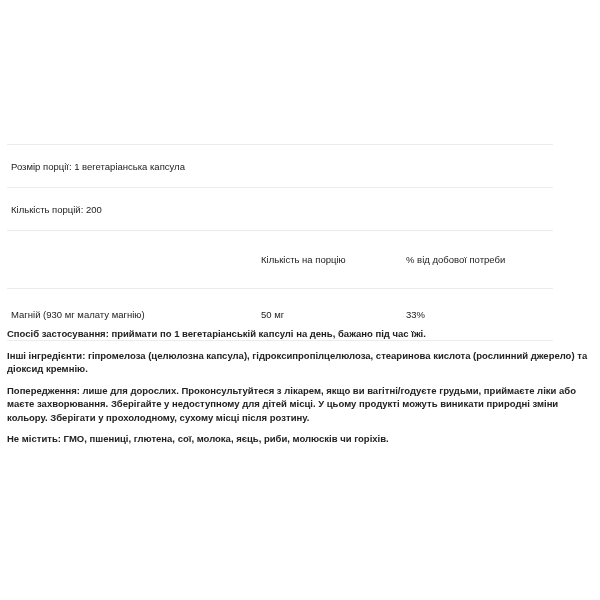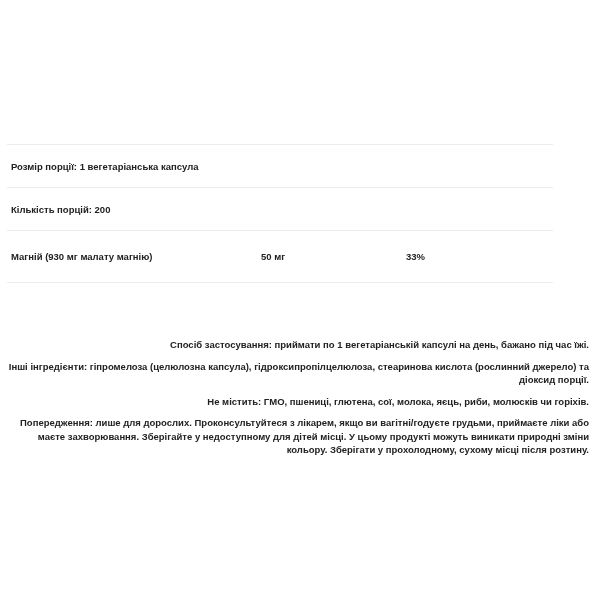--- a/index.html
+++ b/index.html
@@ -7,50 +7,55 @@
       width: 600px; height: 600px; overflow: hidden; position: relative;
       font-family: "Liberation Sans", "DejaVu Sans", sans-serif;
       color: #222222;
     }
     .facts-table {
       position: absolute; left: 7px; top: 144px; width: 546px;
       border-collapse: collapse;
     }
     .row { border-top: 1px solid #ececec; display: flex; align-items: center; }
     .row.last { border-bottom: 1px solid #ececec; }
-    .cell { font-size: 9.5px; font-weight: bold; color: #222; white-space: nowrap; }
+    .cell { font-size: 9.5px; font-weight: normal; color: #222; white-space: nowrap; }
     .row-full { height: 42px; padding-left: 4px; }
     .row-head { height: 57px; }
     .row-data { height: 51px; }
     .c1 { width: 250px; padding-left: 4px; }
     .c2 { width: 145px; }
     .c3 { width: 140px; }
     .notes {
-      position: absolute; left: 7px; top: 338px; width: 582px; text-align: right;
+      position: absolute; left: 7px; top: 327px; width: 582px;
     }
     .note {
       font-size: 9.5px; font-weight: bold; line-height: 13.5px;
       margin: 0 0 8px 0; color: #222;
     }
   </style>
 </head>
 <body>
 
 <div class="facts-table">
   <div class="row row-full">
     <span class="cell">Розмір порції: 1 вегетаріанська капсула</span>
   </div>
   <div class="row row-full">
     <span class="cell">Кількість порцій: 200</span>
   </div>
+  <div class="row row-head">
+    <span class="cell c1"></span>
+    <span class="cell c2">Кількість на порцію</span>
+    <span class="cell c3">% від добової потреби</span>
+  </div>
   <div class="row row-data last">
     <span class="cell c1">Магній (930 мг малату магнію)</span>
     <span class="cell c2">50 мг</span>
     <span class="cell c3">33%</span>
   </div>
 </div>
 
 <div class="notes">
   <p class="note">Спосіб застосування: приймати по 1 вегетаріанській капсулі на день, бажано під час їжі.</p>
-  <p class="note">Інші інгредієнти: гіпромелоза (целюлозна капсула), гідроксипропілцелюлоза, стеаринова кислота (рослинний джерело) та діоксид порції.</p>
+  <p class="note">Інші інгредієнти: гіпромелоза (целюлозна капсула), гідроксипропілцелюлоза, стеаринова кислота (рослинний джерело) та діоксид кремнію.</p>
+  <p class="note">Попередження: лише для дорослих. Проконсультуйтеся з лікарем, якщо ви вагітні/годуєте грудьми, приймаєте ліки або маєте захворювання. Зберігайте у недоступному для дітей місці. У цьому продукті можуть виникати природні зміни кольору. Зберігати у прохолодному, сухому місці після розтину.</p>
   <p class="note">Не містить: ГМО, пшениці, глютена, сої, молока, яєць, риби, молюсків чи горіхів.</p>
-  <p class="note">Попередження: лише для дорослих. Проконсультуйтеся з лікарем, якщо ви вагітні/годуєте грудьми, приймаєте ліки або маєте захворювання. Зберігайте у недоступному для дітей місці. У цьому продукті можуть виникати природні зміни кольору. Зберігати у прохолодному, сухому місці після розтину.</p>
 </div>
 
 </body></html>

